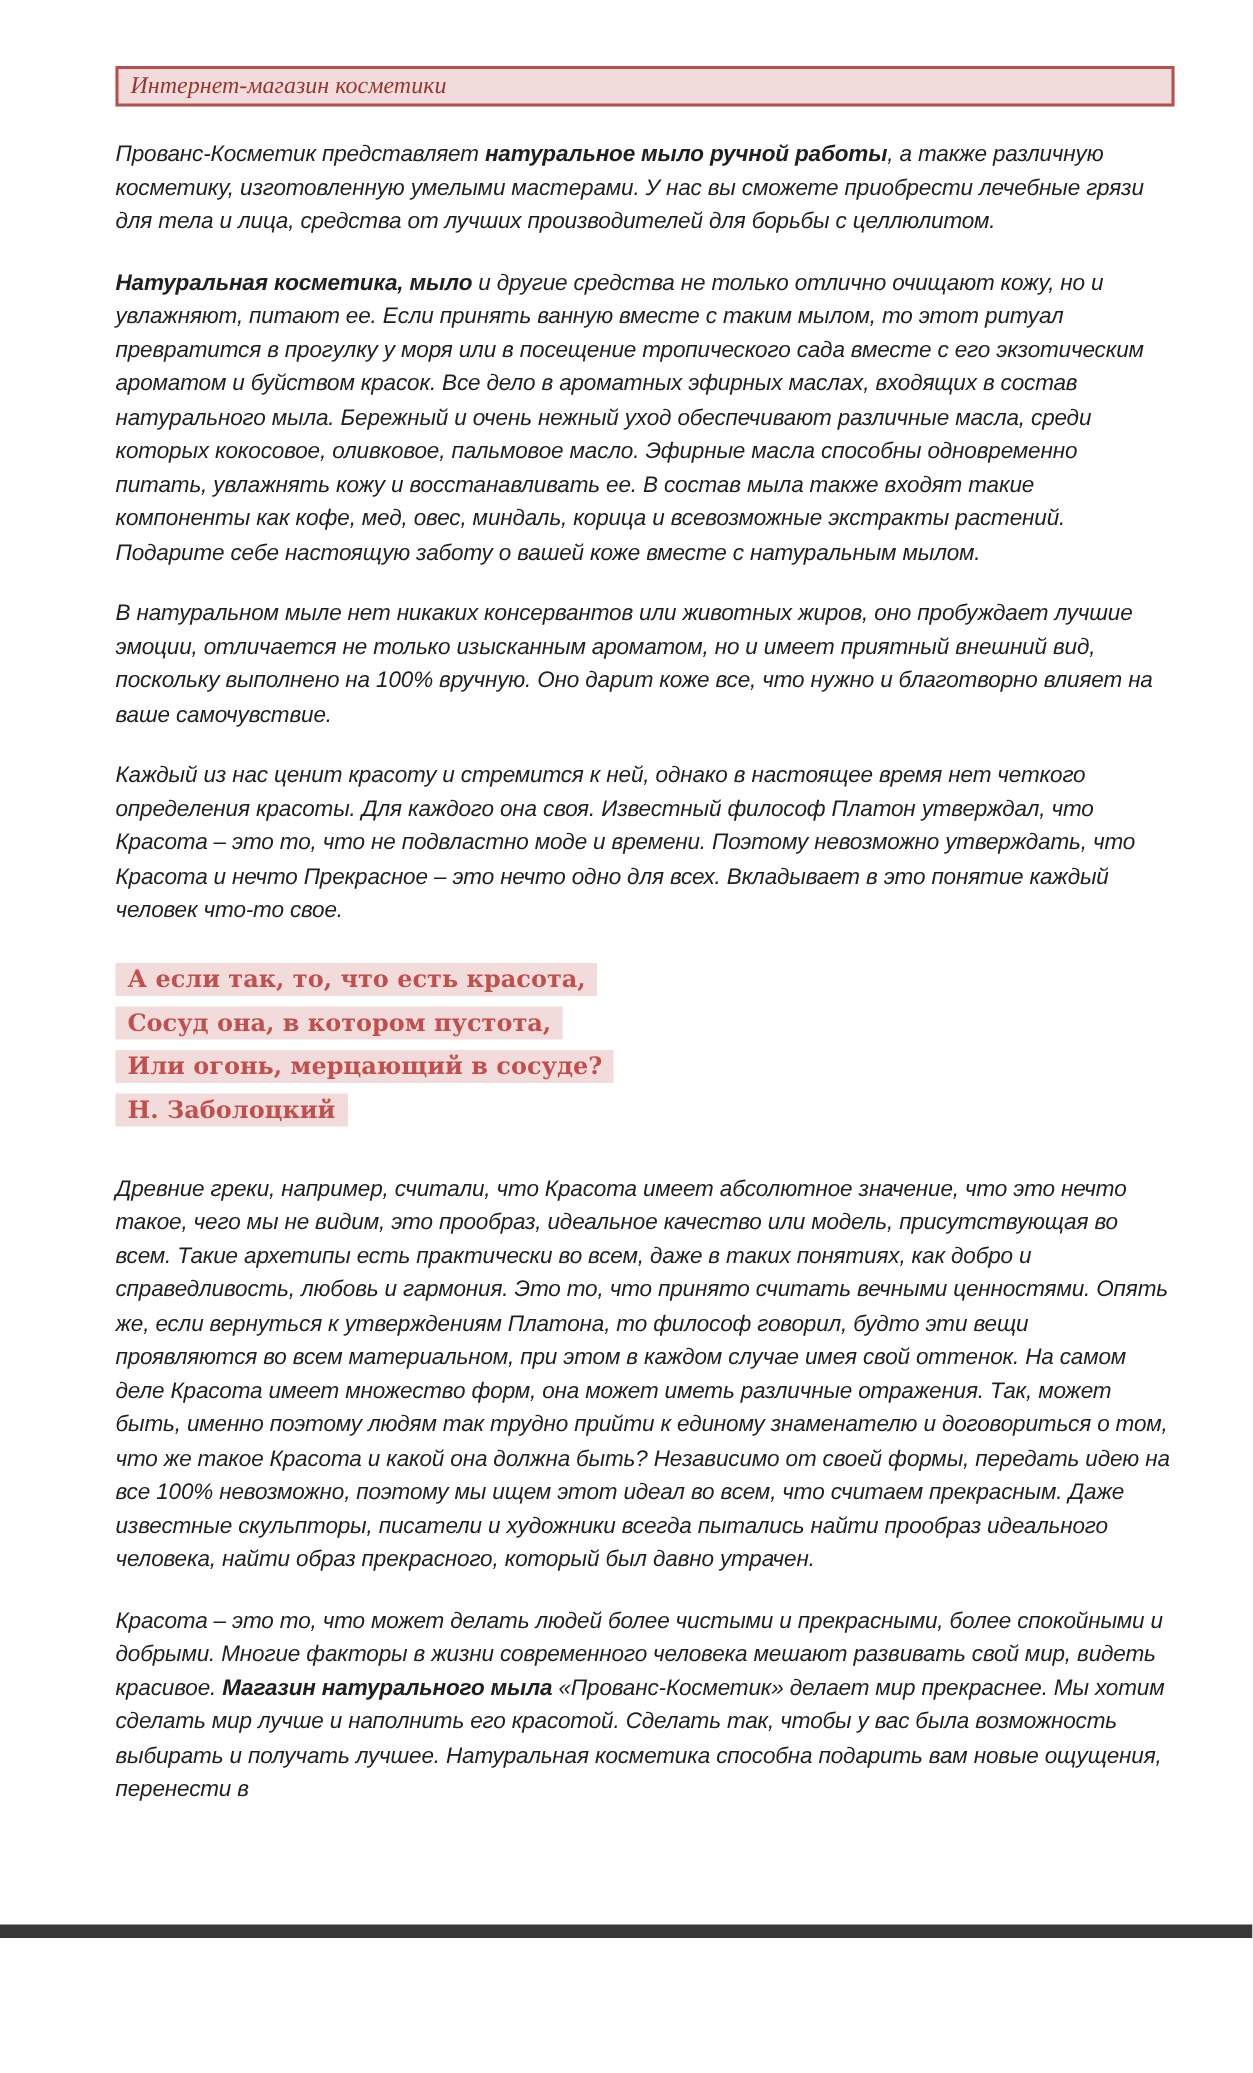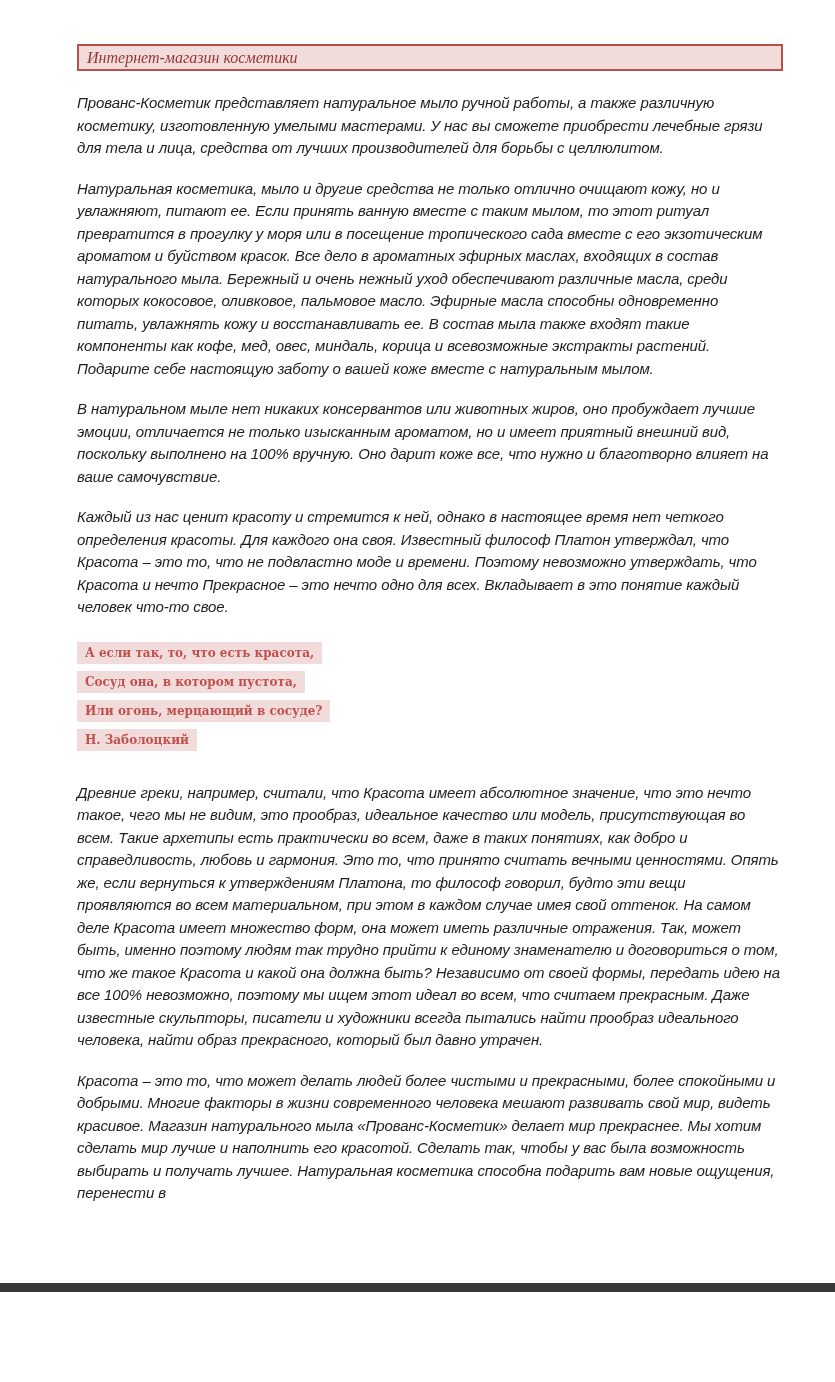--- a/index.html
+++ b/index.html
@@ -34,34 +34,34 @@
     line-height: 17px;
     padding: 3px 8px;
   }
   .para {
     font-style: italic;
     font-size: 15px;
     line-height: 22.5px;
     margin: 0 0 18px 0;
     letter-spacing: -0.1px;
   }
-  .para .b { font-weight: normal; }
+  .para .b { font-weight: bold; }
   .p-first { margin-top: 21px; }
   .p-consv { margin-bottom: 18px; }
   .p-beauty { margin-bottom: 23px; }
   .poem { margin: 0 0 31px 0; }
   .poem-row { margin-bottom: 7px; }
   .poem-row:last-child { margin-bottom: 0; }
   .poem-line {
     display: inline-block;
     background: var(--accent-light);
     color: #c0504d;
     font-family: "DejaVu Serif", "Liberation Serif", serif;
     font-weight: bold;
-    font-size: 12px;
+    font-size: 16px;
     line-height: 18px;
     padding: 2px 8px;
   }
   .page-divider {
     width: 835px;
     height: 9px;
     background: var(--divider);
     margin-top: 78px;
   }
 </style>

